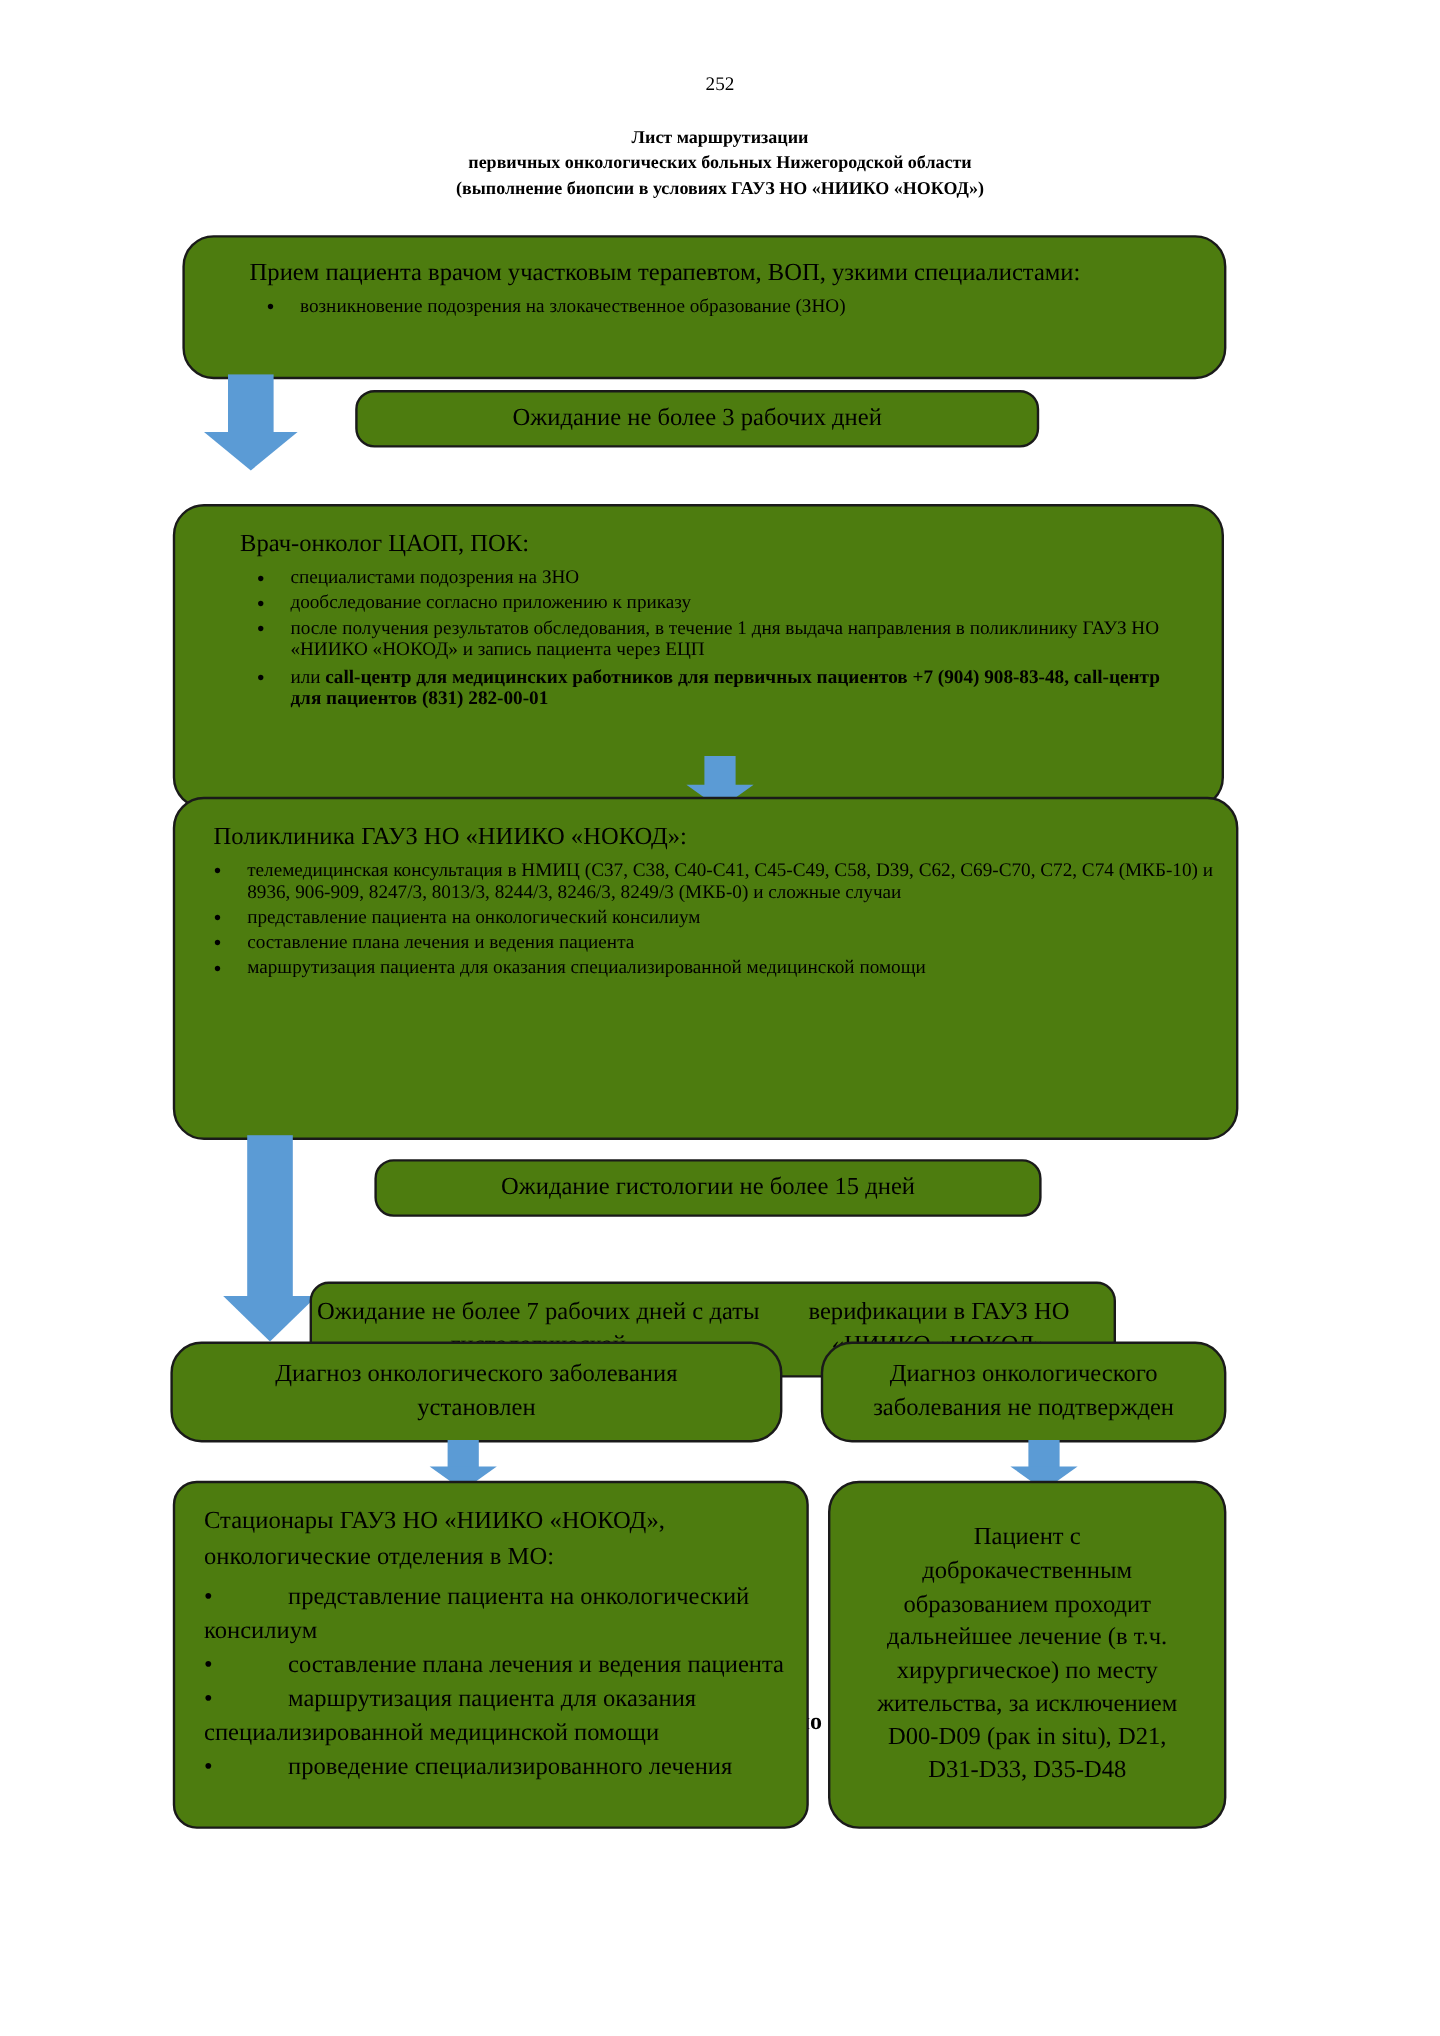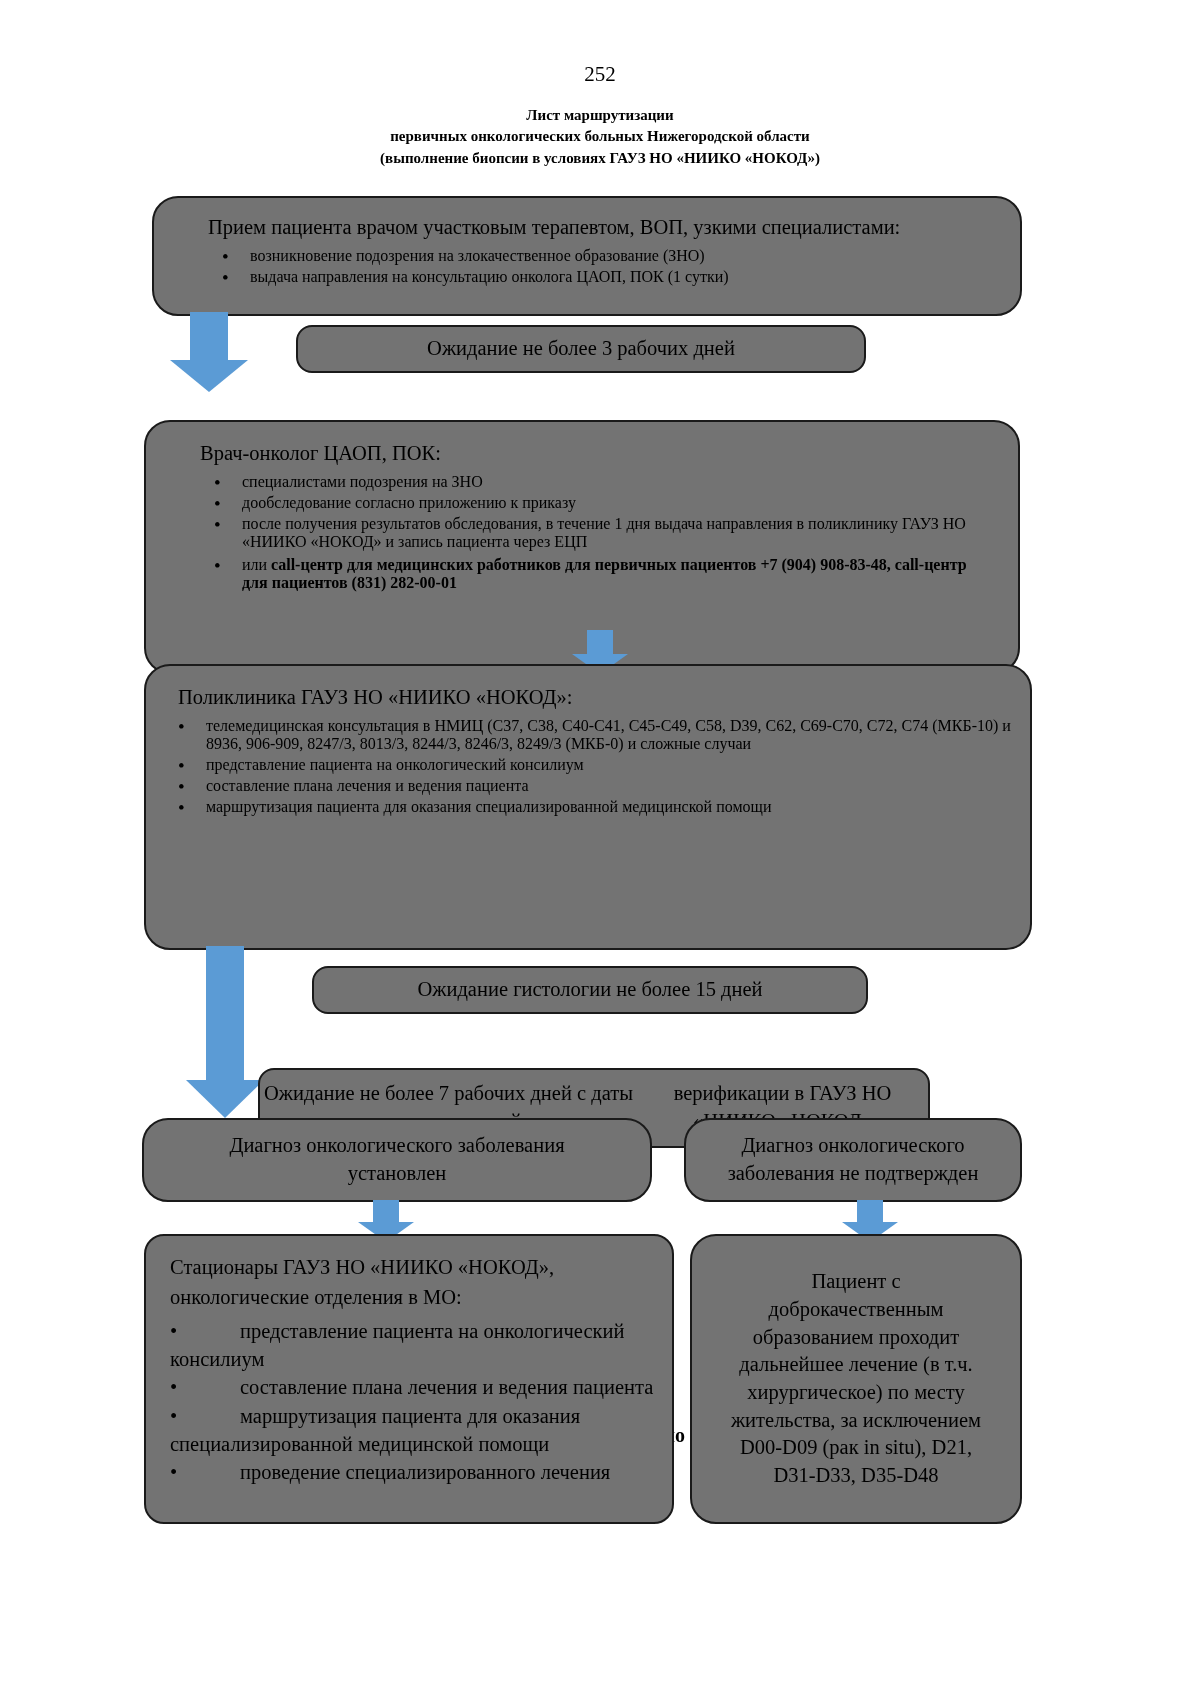--- a/index.html
+++ b/index.html
@@ -10,34 +10,34 @@
     font-family:"Liberation Serif","DejaVu Serif",serif;
     color:#000000;
     position:relative;
     overflow:hidden;
   }
   .page{position:relative;width:1200px;height:1697px;}
 
   
   .page-number{
     position:absolute;top:62px;left:0;width:1200px;
-    text-align:center;font-size:21px;
+    text-align:center;font-size:16px;
   }
   .title-block{
     position:absolute;top:105px;left:0;width:1200px;
     text-align:center;font-weight:bold;font-size:15px;line-height:1.42;
   }
   .title-block div{white-space:nowrap;}
 
   
   .box{
     position:absolute;
     border:2.2px solid #1a1a1a;
     border-radius:26px;
-    background:#737373;
+    background:#4d7c0f;
     box-sizing:border-box;
   }
   .box.tight{border-radius:16px;}
   .txt{font-size:20.5px;line-height:1.35;}
   .center{text-align:center;}
 
   
   ul.blist{
     list-style:none;
     margin:0;padding:0;
@@ -88,23 +88,20 @@
     <div>Лист маршрутизации</div>
     <div>первичных онкологических больных Нижегородской области</div>
     <div>(выполнение биопсии в условиях ГАУЗ НО «НИИКО «НОКОД»)</div>
   </div>
 
   <div class="box" style="left:152px;top:196px;width:870px;height:120px;">
     <div class="txt" style="position:absolute;left:54px;top:16px;right:10px;">Прием пациента врачом участковым терапевтом, ВОП, узкими специалистами:</div>
     <ul class="blist" style="position:absolute;left:50px;top:48px;right:12px;">
       <li>
         <span>возникновение подозрения на злокачественное образование (ЗНО)</span>
-      </li>
-      <li>
-        <span>выдача направления на консультацию онколога ЦАОП, ПОК (1 сутки)</span>
       </li>
     </ul>
   </div>
 
   <div class="arrow-down" style="left:170px;top:312px;width:78px;height:80px;">
     <div class="shaft" style="width:38px;height:48px;"></div>
     <div class="head" style="border-left-width:39px;border-right-width:39px;border-top-width:32px;"></div>
   </div>
 
   <div class="box tight center" style="left:296px;top:325px;width:570px;height:48px;display:flex;align-items:center;justify-content:center;">

